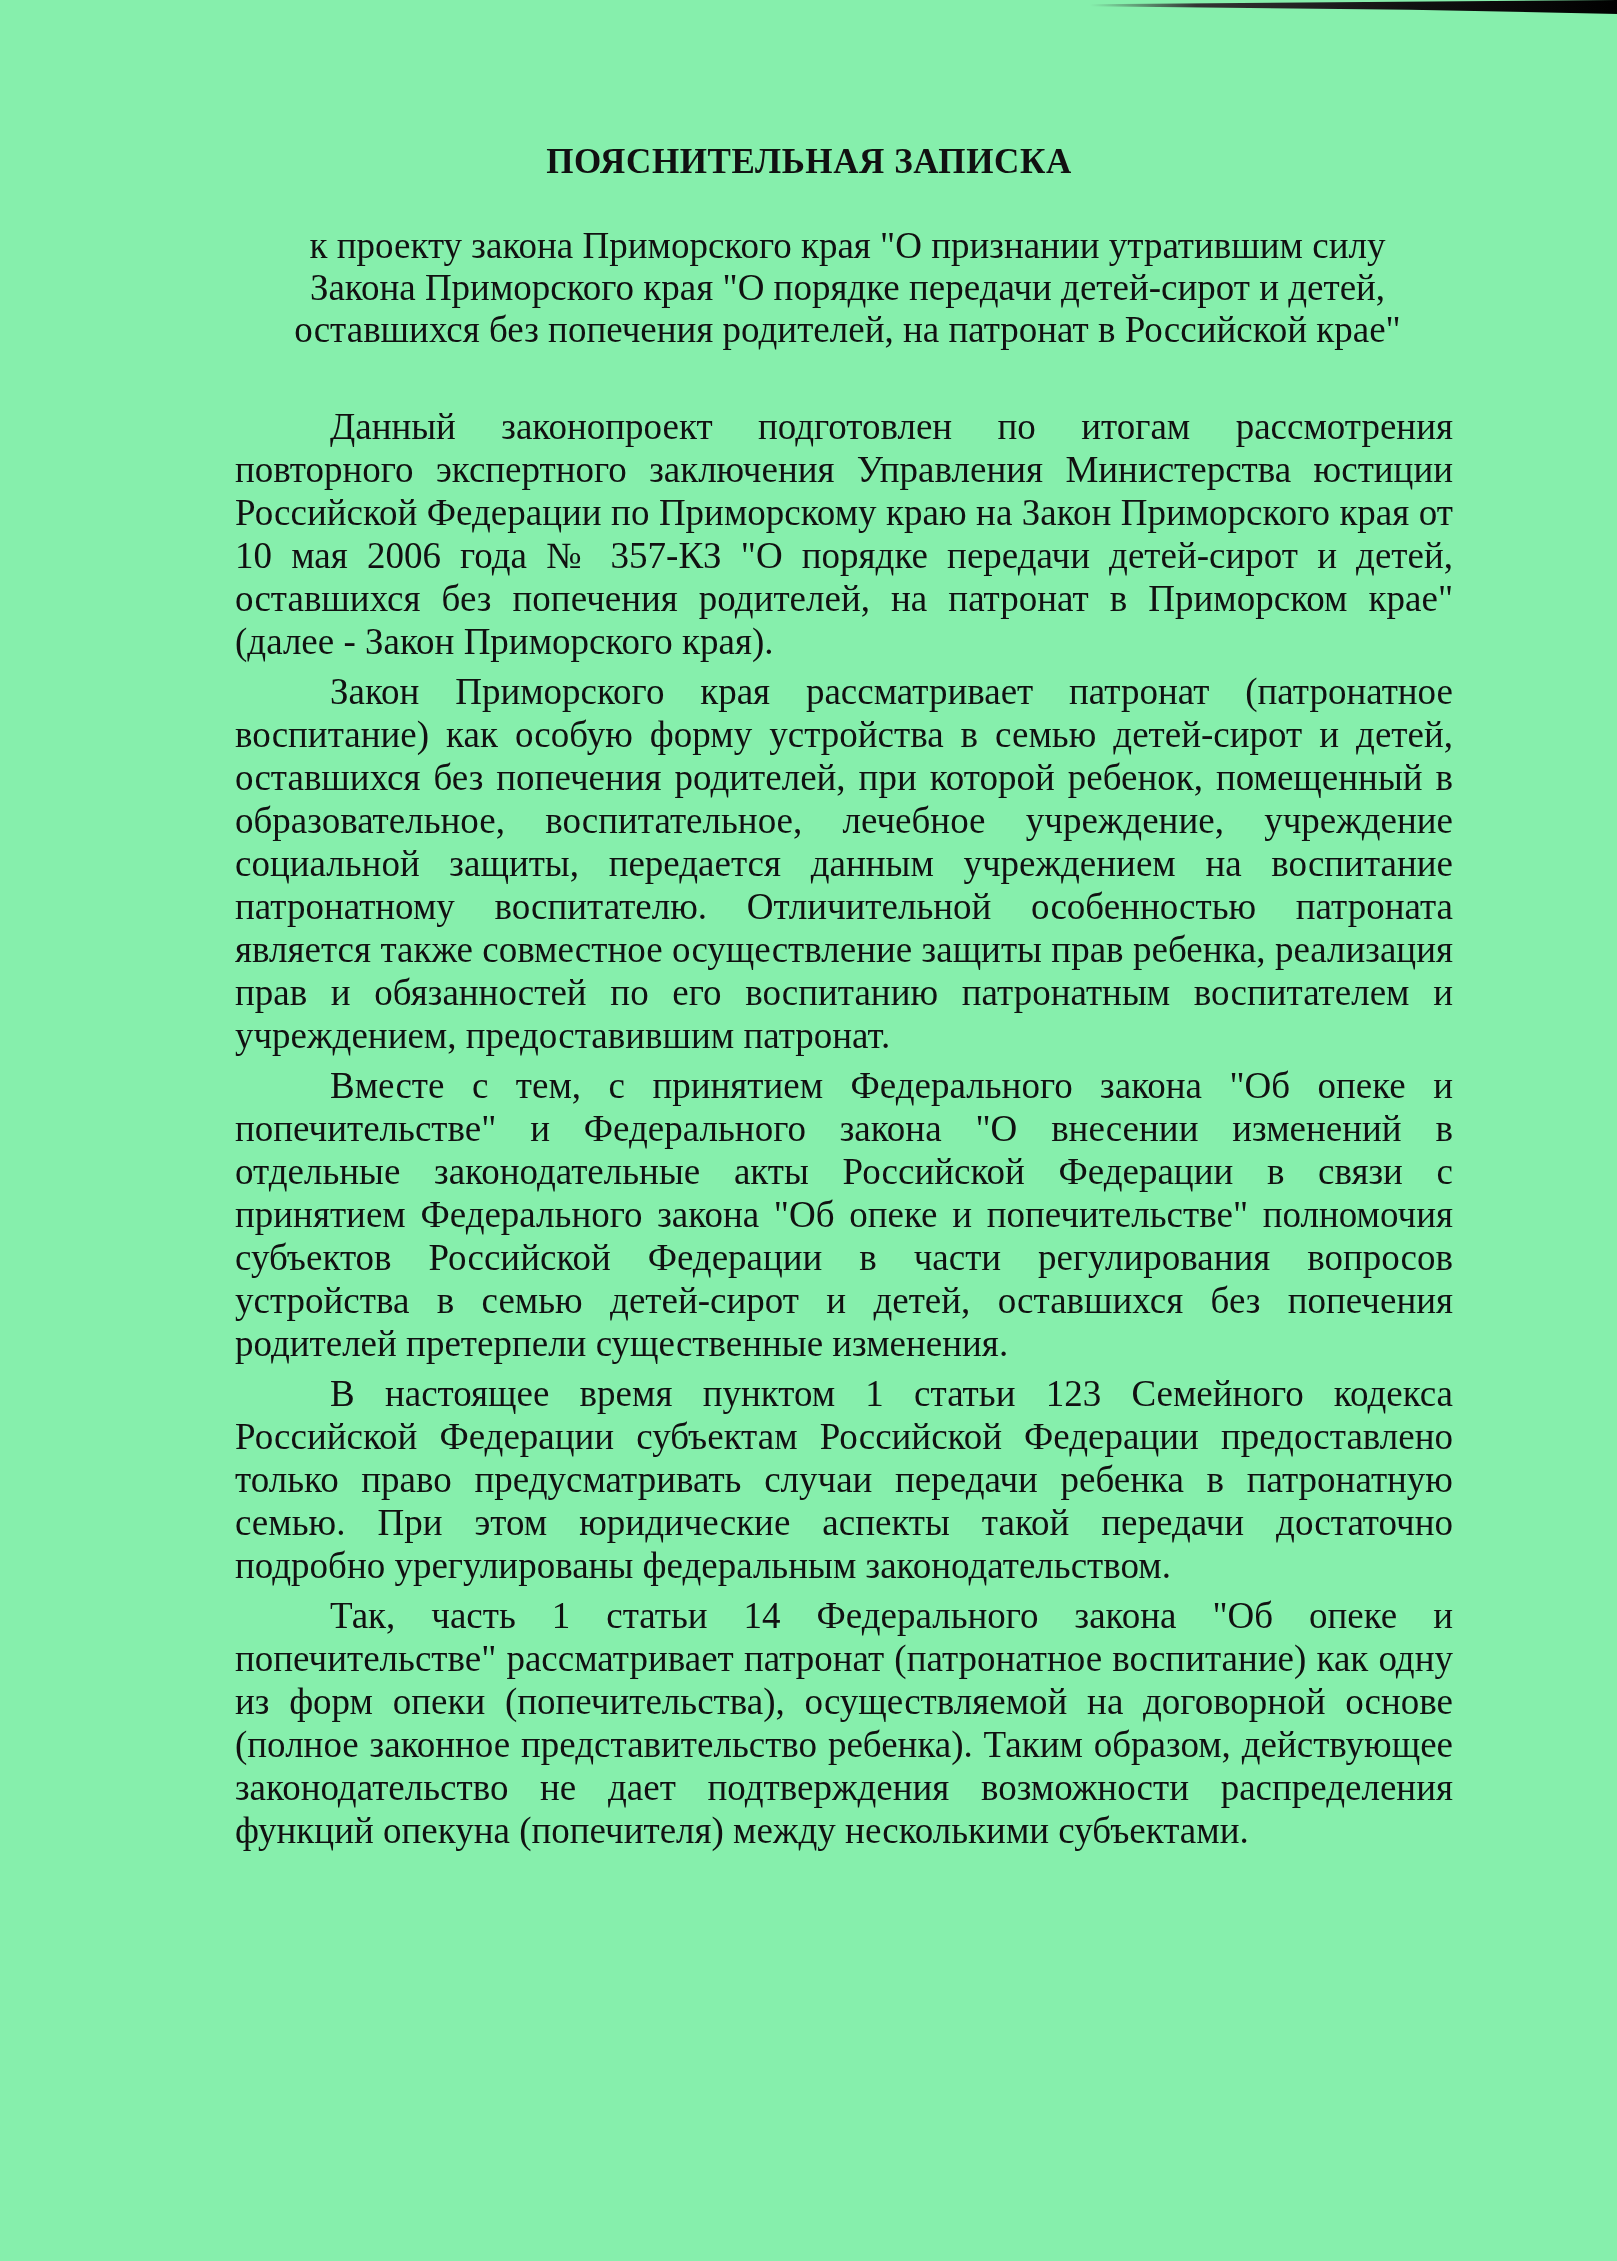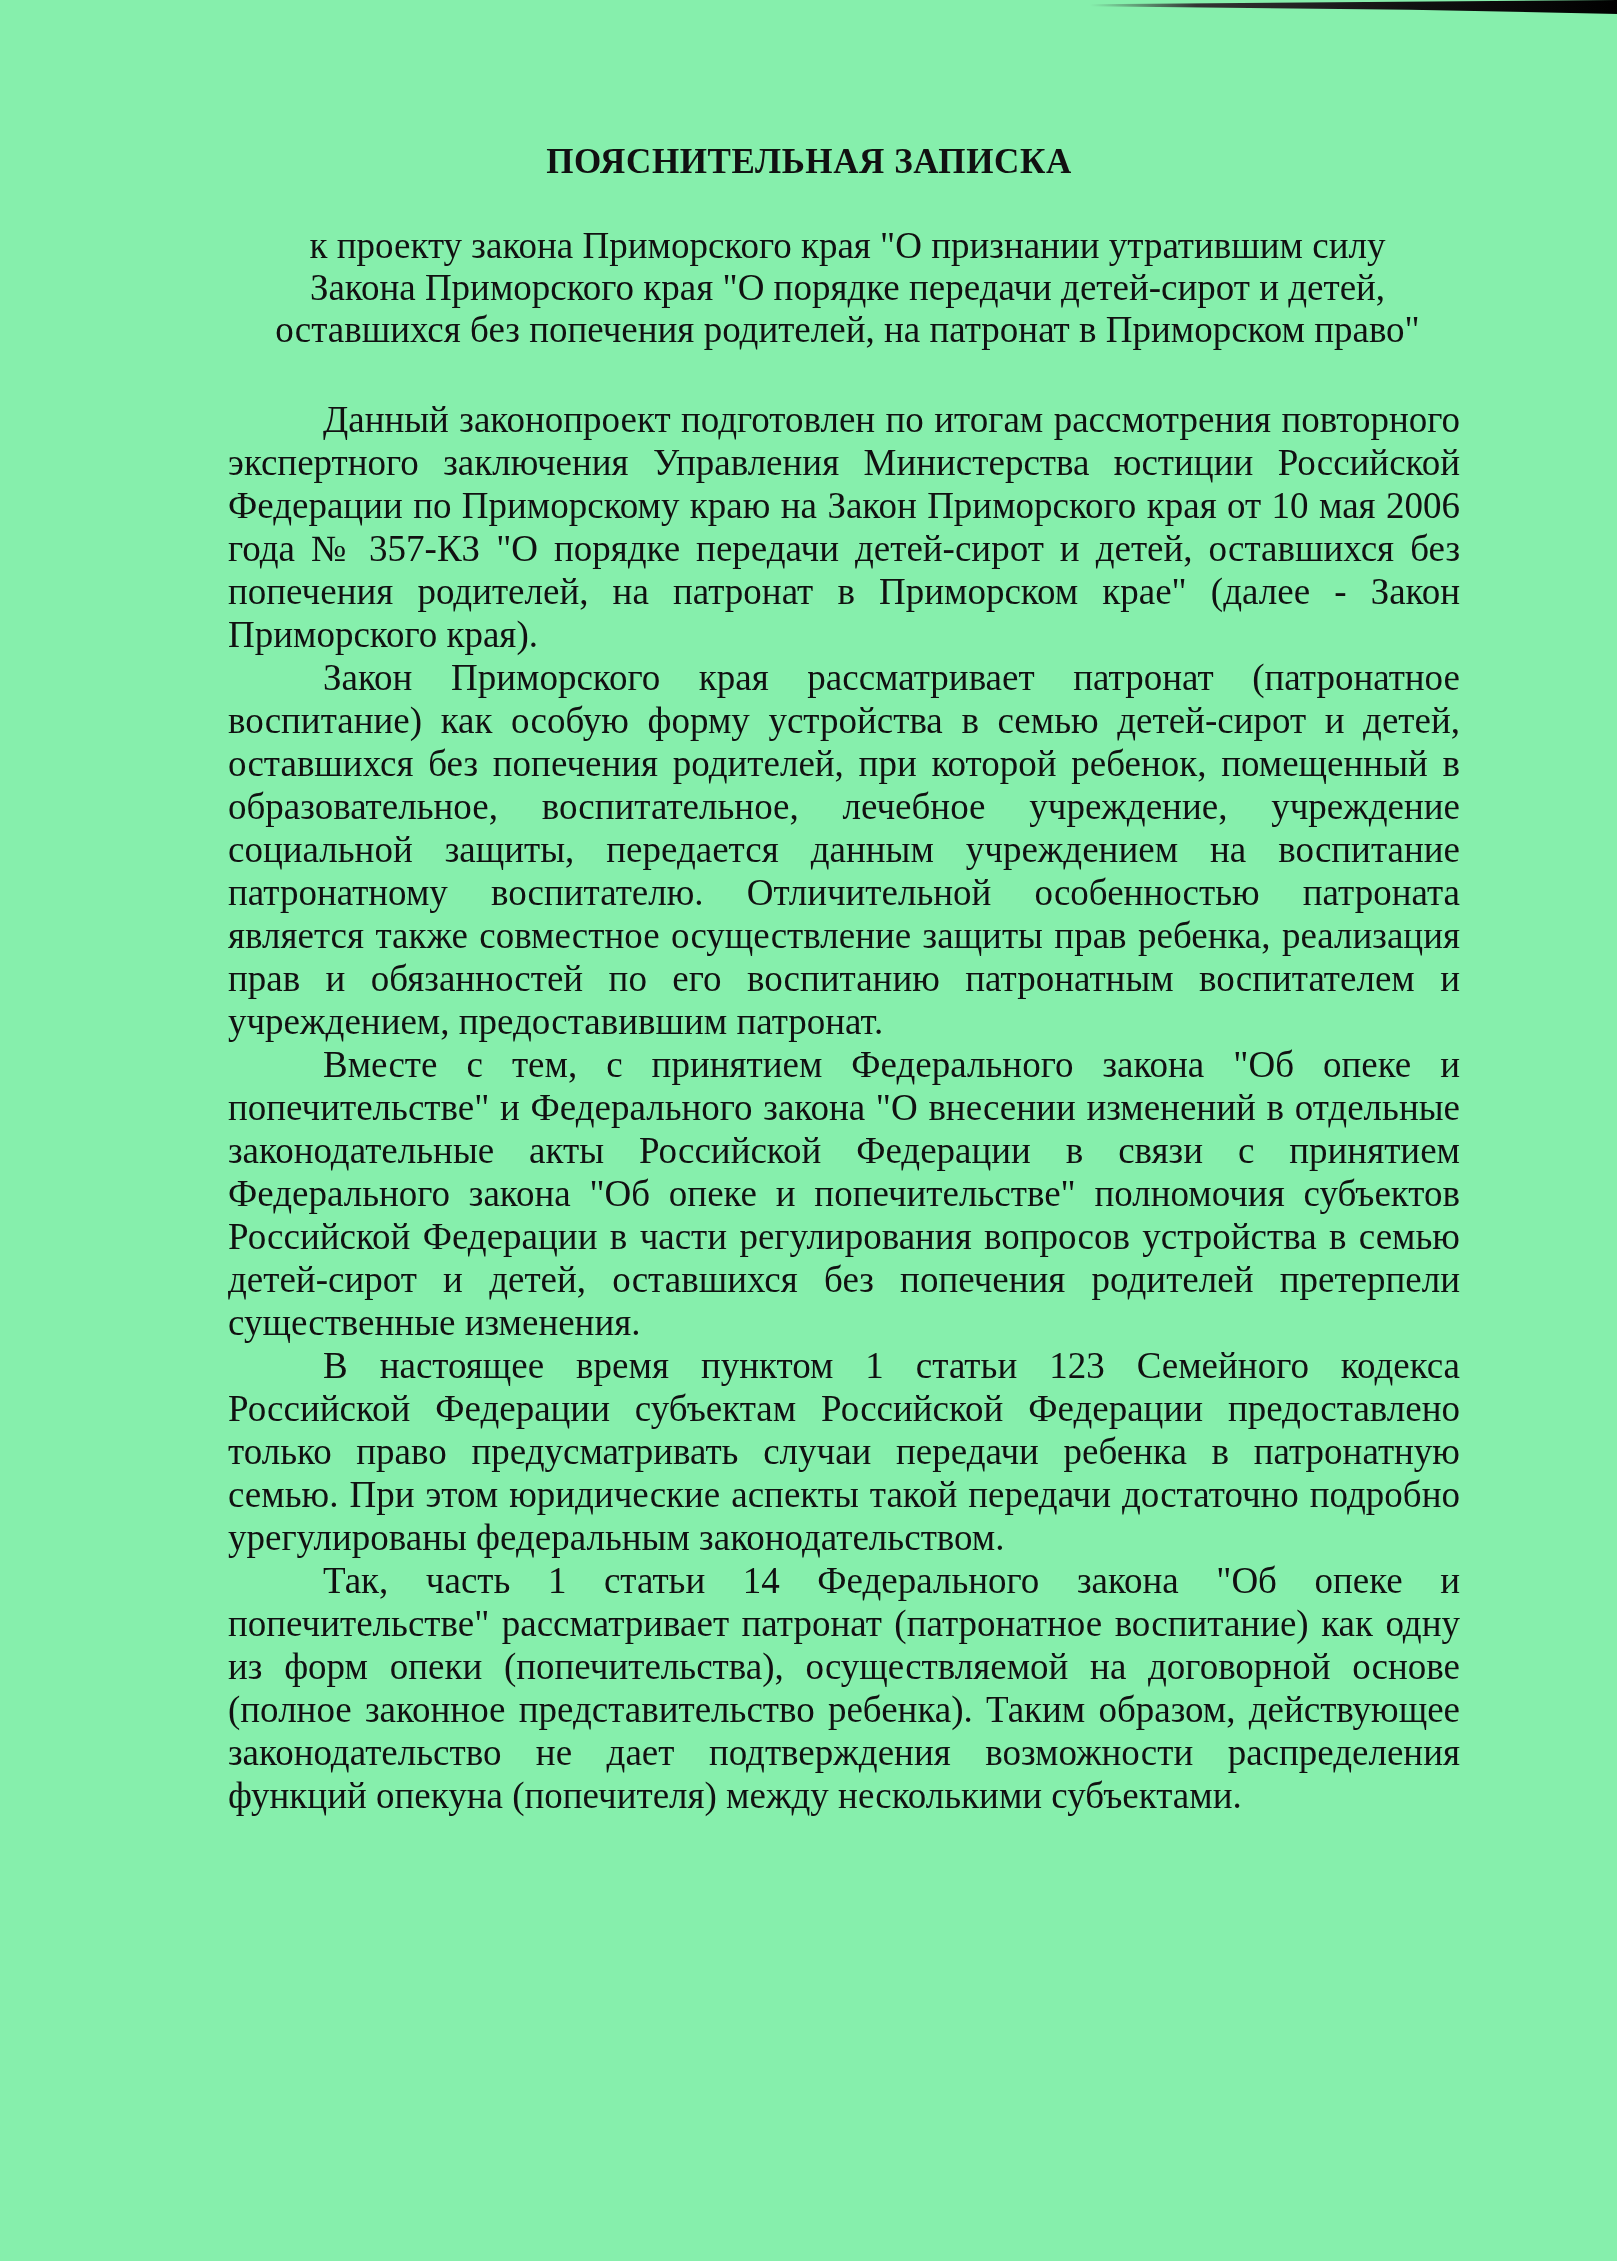--- a/index.html
+++ b/index.html
@@ -18,31 +18,31 @@
     font-weight:bold; font-size:35px; letter-spacing:0.6px;
   }
   .subtitle {
     position:absolute; left:270px; width:1155px; top:225px; text-align:center;
     font-size:37px; line-height:42px;
   }
   .body-text {
     position:absolute; left:228px; width:1232px; top:398px;
     font-size:37px; line-height:43px; text-align:justify;
   }
-  .para { margin:0; text-indent:95px; }
+  .para { margin:7px; text-indent:95px; }
 </style>
 </head>
 <body>
 
 <div class="page">
   <div class="scan-mark"></div>
 
   <div class="title">ПОЯСНИТЕЛЬНАЯ ЗАПИСКА</div>
 
-  <div class="subtitle">к проекту закона Приморского края "О признании утратившим силу Закона Приморского края "О порядке передачи детей-сирот и детей, оставшихся без попечения родителей, на патронат в Приморском право"</div>
+  <div class="subtitle">к проекту закона Приморского края "О признании утратившим силу Закона Приморского края "О порядке передачи детей-сирот и детей, оставшихся без попечения родителей, на патронат в Российской крае"</div>
 
   <div class="body-text">
     <p class="para">Данный законопроект подготовлен по итогам рассмотрения повторного экспертного заключения Управления Министерства юстиции Российской Федерации по Приморскому краю на Закон Приморского края от 10 мая 2006 года № 357-КЗ "О порядке передачи детей-сирот и детей, оставшихся без попечения родителей, на патронат в Приморском крае" (далее - Закон Приморского края).</p>
     <p class="para">Закон Приморского края рассматривает патронат (патронатное воспитание) как особую форму устройства в семью детей-сирот и детей, оставшихся без попечения родителей, при которой ребенок, помещенный в образовательное, воспитательное, лечебное учреждение, учреждение социальной защиты, передается данным учреждением на воспитание патронатному воспитателю. Отличительной особенностью патроната является также совместное осуществление защиты прав ребенка, реализация прав и обязанностей по его воспитанию патронатным воспитателем и учреждением, предоставившим патронат.</p>
     <p class="para">Вместе с тем, с принятием Федерального закона "Об опеке и попечительстве" и Федерального закона "О внесении изменений в отдельные законодательные акты Российской Федерации в связи с принятием Федерального закона "Об опеке и попечительстве" полномочия субъектов Российской Федерации в части регулирования вопросов устройства в семью детей-сирот и детей, оставшихся без попечения родителей претерпели существенные изменения.</p>
     <p class="para">В настоящее время пунктом 1 статьи 123 Семейного кодекса Российской Федерации субъектам Российской Федерации предоставлено только право предусматривать случаи передачи ребенка в патронатную семью. При этом юридические аспекты такой передачи достаточно подробно урегулированы федеральным законодательством.</p>
     <p class="para">Так, часть 1 статьи 14 Федерального закона "Об опеке и попечительстве" рассматривает патронат (патронатное воспитание) как одну из форм опеки (попечительства), осуществляемой на договорной основе (полное законное представительство ребенка). Таким образом, действующее законодательство не дает подтверждения возможности распределения функций опекуна (попечителя) между несколькими субъектами.</p>
   </div>
 </div>
 

